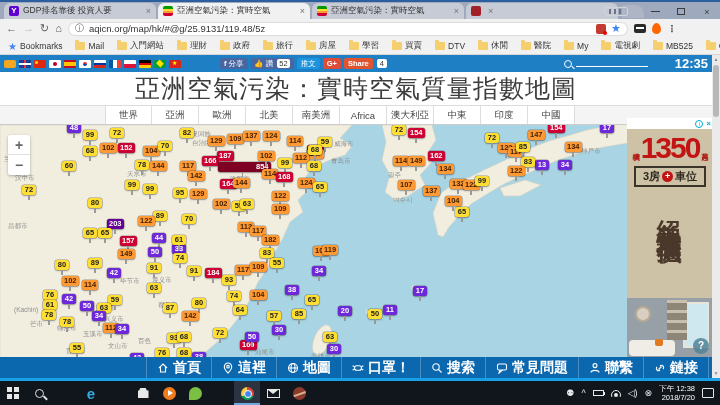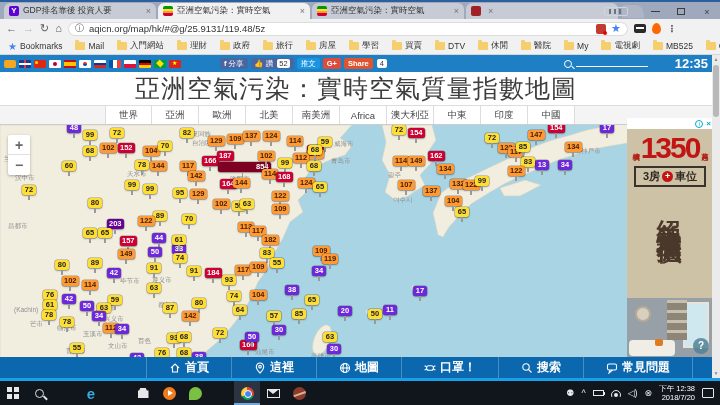--- a/index.html
+++ b/index.html
@@ -124,21 +124,21 @@
   .ad-photo{position:absolute;left:0;bottom:0;width:86px;height:60px;background:#97a0a6}
   .ad-window{position:absolute;right:4px;top:4px;width:26px;height:46px;background:#cfe8f0;border:2px solid #e8e4da}
   .ad-sofa{position:absolute;left:2px;bottom:2px;width:46px;height:16px;background:#f0ede6;border-radius:4px}
   .ad-cushion{position:absolute;left:28px;bottom:12px;width:8px;height:7px;background:#e07a20;border-radius:2px}
   .ad-mirror{position:absolute;left:8px;top:8px;width:16px;height:16px;border-radius:50%;background:#d8cfc0;border:2px solid #b8ab96}
   .ad-shelf{position:absolute;left:40px;top:2px;width:20px;height:40px;background:repeating-linear-gradient(180deg,#c9bfae 0 3px,#8d8576 3px 10px)}
   .ad-help{position:absolute;right:4px;bottom:4px;width:16px;height:16px;border-radius:50%;background:rgba(80,130,150,.85);color:#fff;font-weight:bold;font-size:10px;line-height:16px;text-align:center;z-index:3}
 
   
   .tbar{position:absolute;left:0;top:357px;width:712px;height:21px;background:#0b67ae;display:flex;align-items:stretch;padding-left:146px;z-index:7}
-  .tbtn{display:flex;align-items:center;gap:4px;padding:0 22px;border-left:1px solid rgba(255,255,255,.25);color:#fff;font-size:12px;font-weight:bold;white-space:nowrap}
+  .tbtn{display:flex;align-items:center;gap:4px;padding:0 10px;border-left:1px solid rgba(255,255,255,.25);color:#fff;font-size:14px;font-weight:bold;white-space:nowrap}
   .tbtn:last-child{border-right:1px solid rgba(255,255,255,.25)}
   .tbtn svg{display:block}
 
   
   .edgeline{position:absolute;left:0;top:378px;width:720px;height:3px;background:#18a0e8}
   .taskbar{position:absolute;left:0;top:381px;width:720px;height:24px;background:#11161d;display:flex;align-items:center;z-index:8}
   .apps{display:flex;align-items:center;height:100%}
   .app{width:26px;height:24px;display:flex;align-items:center;justify-content:center}
   .app.active{background:#2b3440;box-shadow:inset 0 -2px 0 #6fa8dc}
   .i-start{width:12px;height:12px;display:grid;grid-template-columns:5px 5px;grid-template-rows:5px 5px;gap:1.5px}
@@ -506,21 +506,21 @@
         <div class="mk y" style="left: 70px; top: 218px;">55</div>
         <div class="mk y" style="left: 167px; top: 208px;">93</div>
         <div class="mk y" style="left: 155px; top: 223px;">76</div>
         <div class="mk y" style="left: 177px; top: 207px;">68</div>
         <div class="mk y" style="left: 177px; top: 223px;">68</div>
         <div class="mk g" style="left: 192px; top: 227px;">38</div>
         <div class="mk g" style="left: 130px; top: 228px;">43</div>
         <div class="mk y" style="left: 260px; top: 123px;">83</div>
         <div class="mk o" style="left: 313px; top: 121px;">109</div>
         <div class="mk y" style="left: 270px; top: 133px;">55</div>
-        <div class="mk o" style="left: 322px; top: 129px;">119</div>
+        <div class="mk o" style="left: 322px; top: 120px;">119</div>
         <div class="mk o" style="left: 235px; top: 140px;">117</div>
         <div class="mk o" style="left: 250px; top: 137px;">109</div>
         <div class="mk g" style="left: 312px; top: 141px;">34</div>
         <div class="mk y" style="left: 222px; top: 150px;">93</div>
         <div class="mk o" style="left: 250px; top: 165px;">104</div>
         <div class="mk y" style="left: 227px; top: 166px;">74</div>
         <div class="mk g" style="left: 285px; top: 160px;">38</div>
         <div class="mk y" style="left: 233px; top: 180px;">64</div>
         <div class="mk y" style="left: 267px; top: 186px;">57</div>
         <div class="mk y" style="left: 292px; top: 184px;">85</div>

